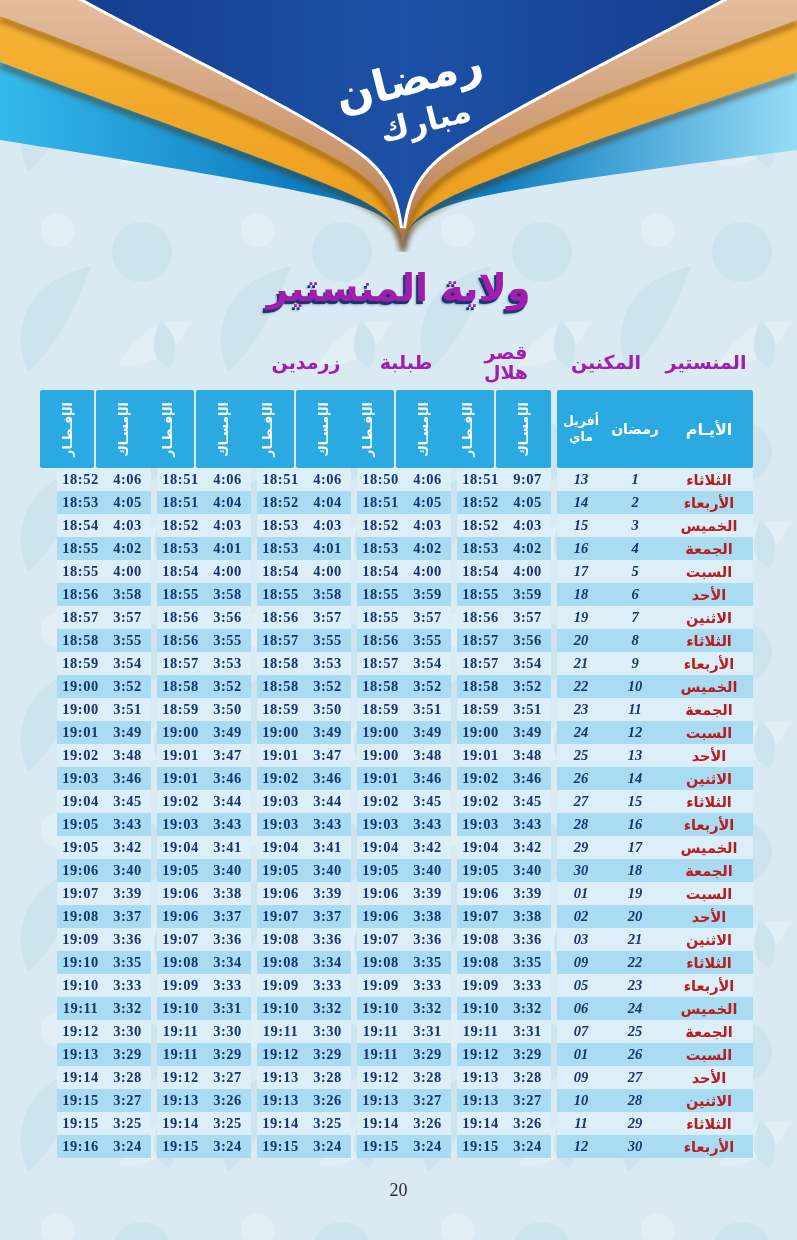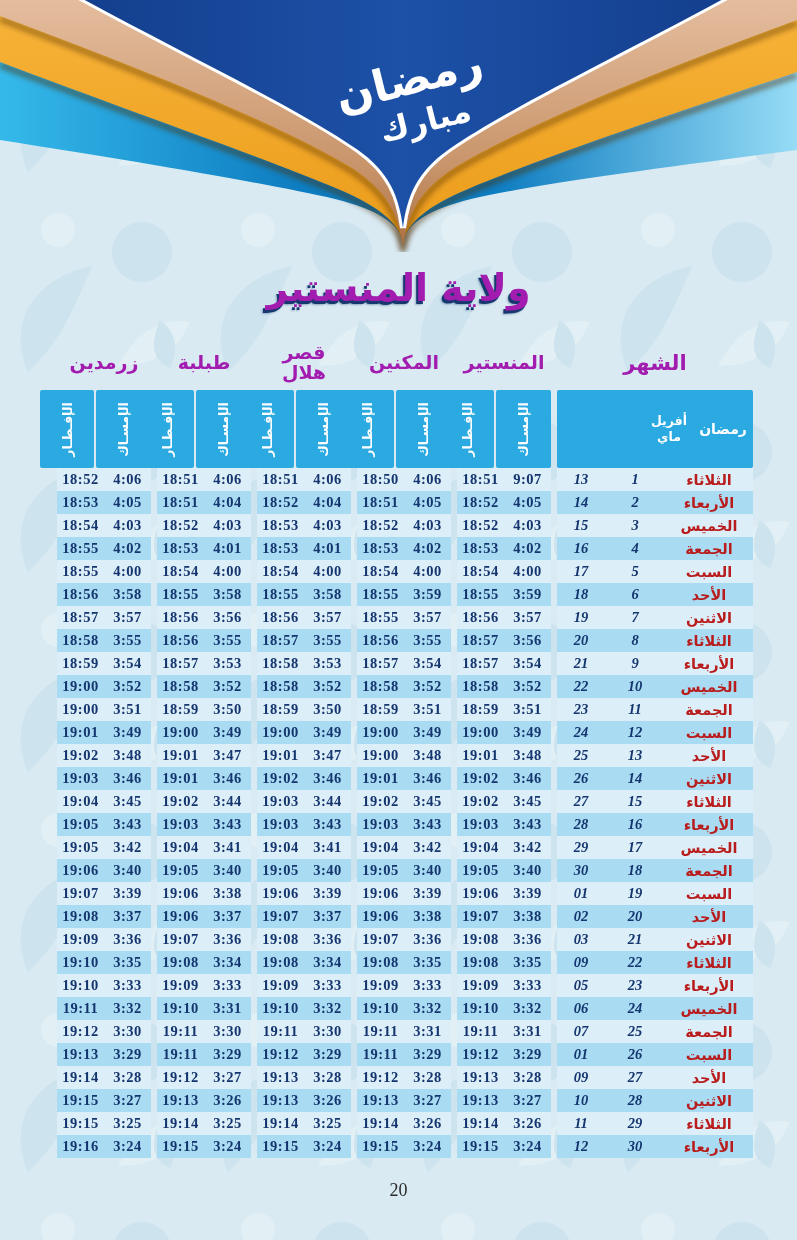--- a/index.html
+++ b/index.html
@@ -136,30 +136,30 @@
   <g transform="translate(412,92) rotate(-14)" fill="#ffffff" text-anchor="middle" font-family="DejaVu Sans, sans-serif" font-weight="bold">
     <text font-size="44" y="2">رمضان</text>
     <text font-size="32" x="6" y="42">مبارك</text>
   </g>
 </svg>
 
 <div class="title">ولاية المنستير</div>
 
 <div class="timetable">
   <div class="names-row">
-      <div class="w-month cname month-name">الشهر</div>
       <div class="w-city cname">المنستير</div>
       <div class="w-city cname">المكنين</div>
       <div class="w-city cname">قصر
 هلال</div>
       <div class="w-city cname">طبلبة</div>
       <div class="w-city cname">زرمدين</div>
     </div>
   <div class="head-band">
       <div class="head-month">
+        <div class="hm hm-days">الأيـام</div>
         <div class="hm hm-ram">رمضان</div>
         <div class="hm hm-apr">أفريل
 ماي</div>
       </div>
       <div class="head-city">
         <div class="vcell">
           <span class="vtext">الإمسـاك</span>
         </div>
         <div class="vcell">
           <span class="vtext">الإفـطـار</span>

